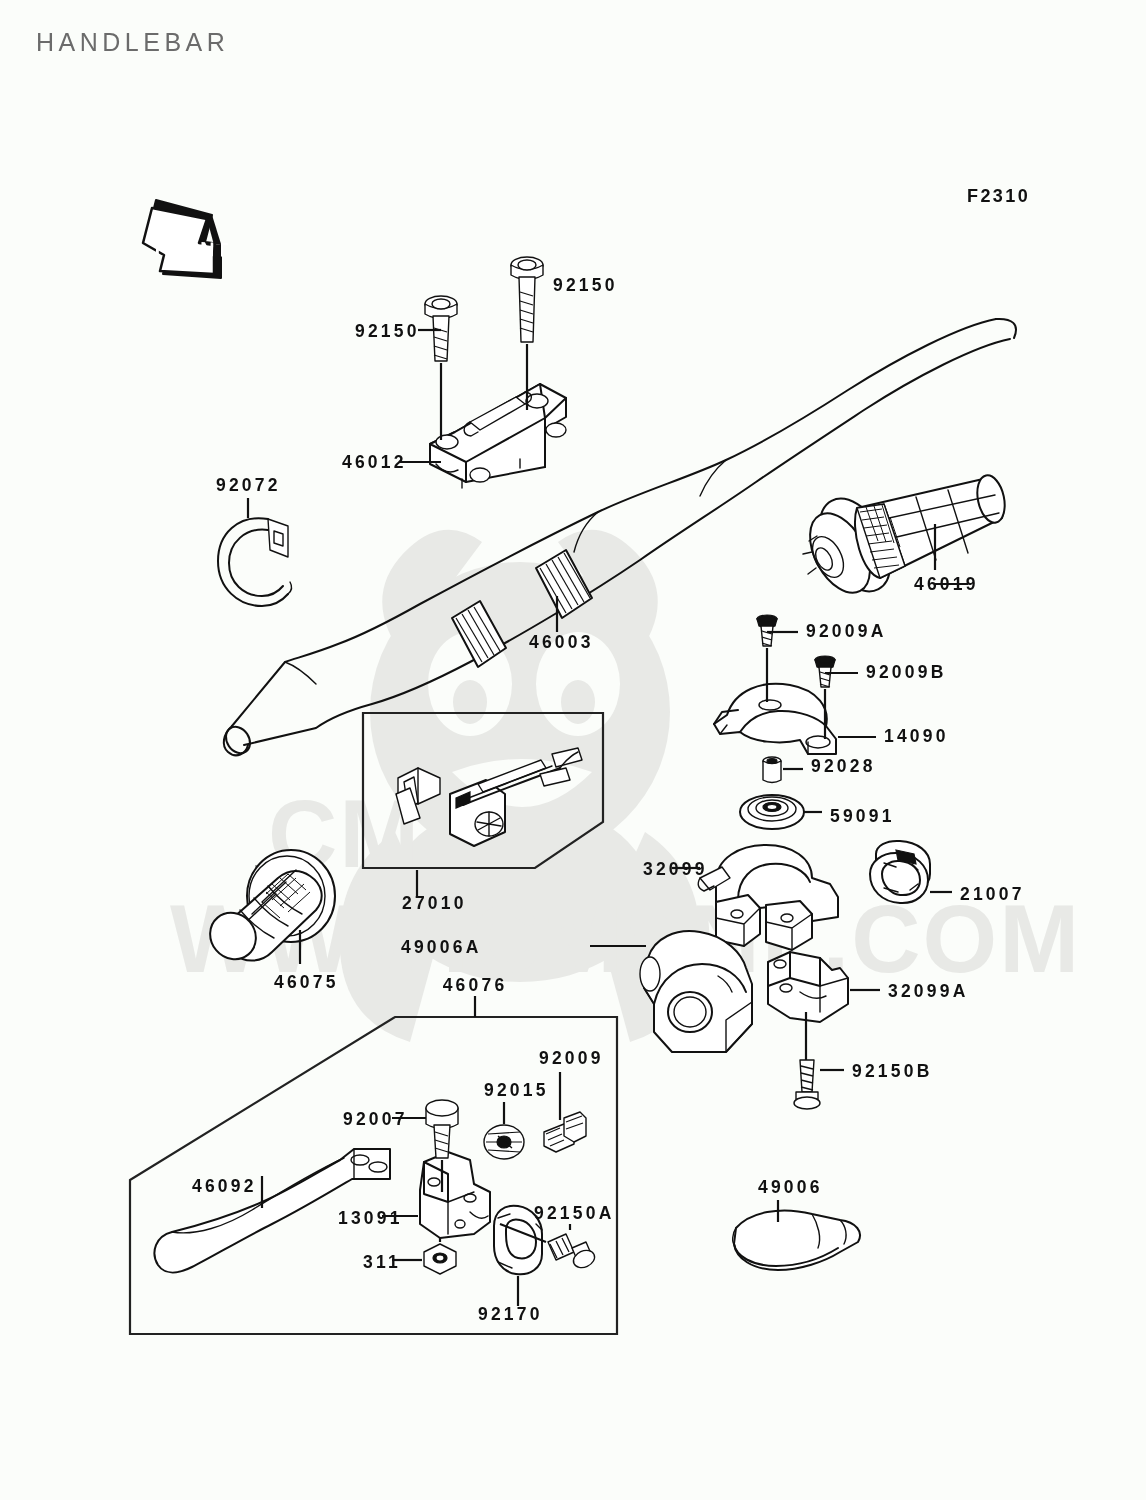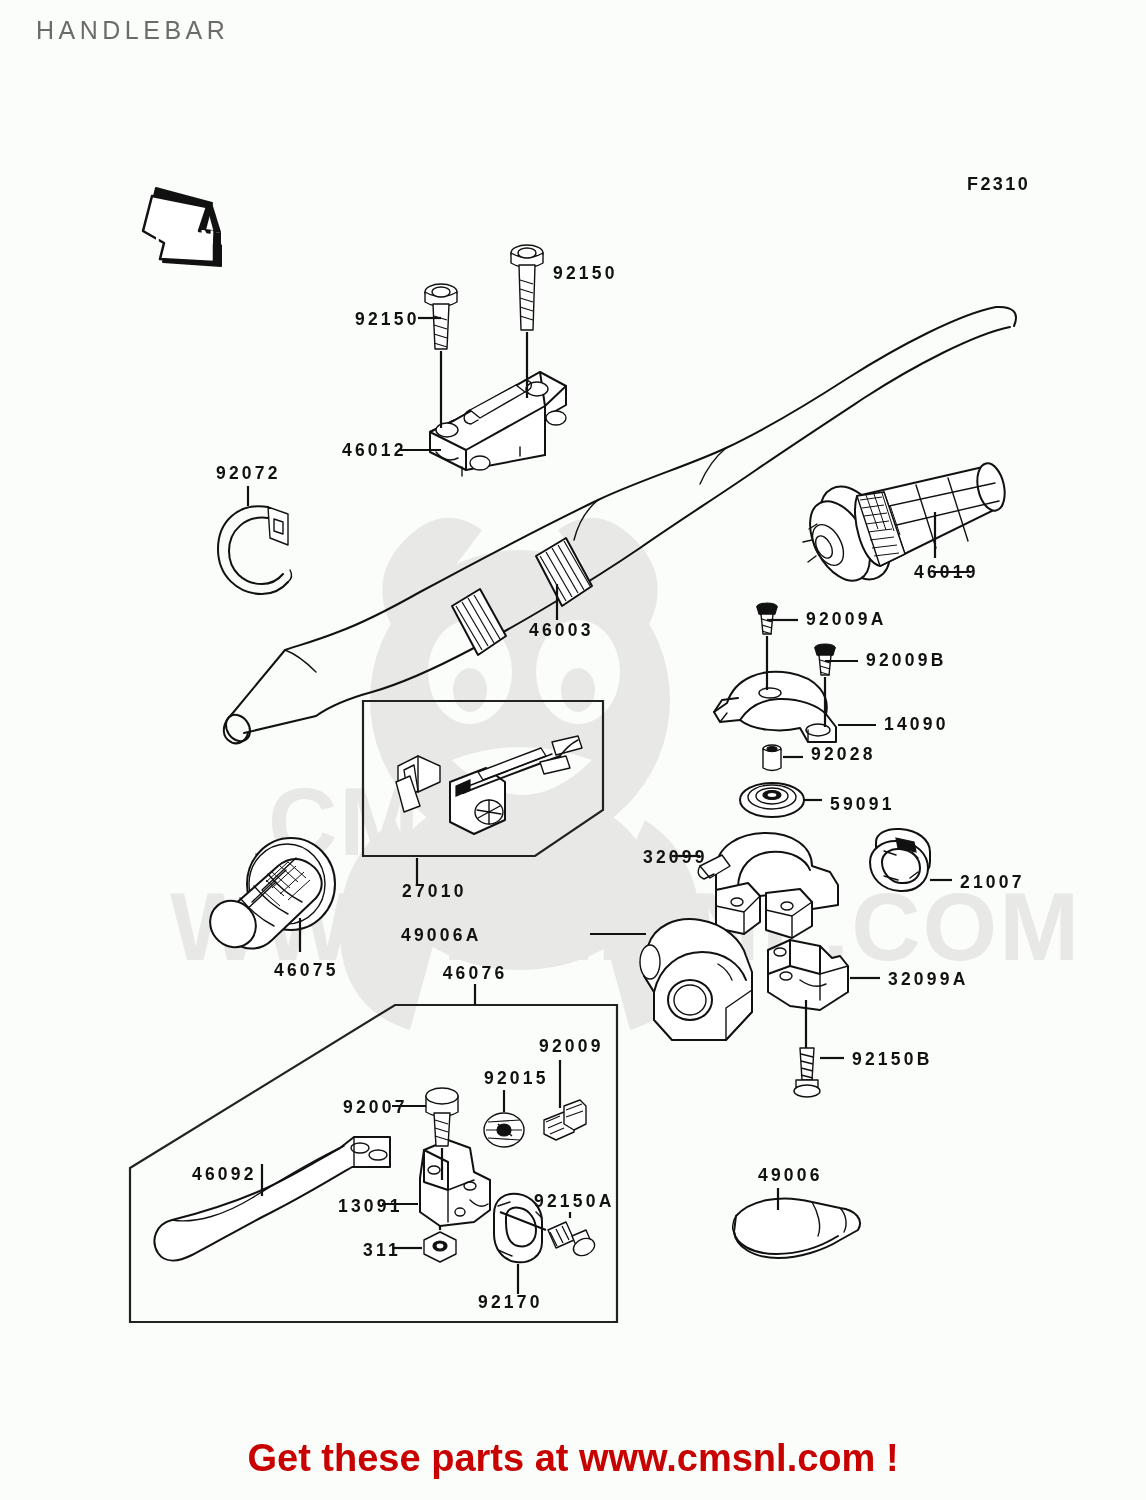--- a/index.html
+++ b/index.html
@@ -2,21 +2,21 @@
 <html><head>
 <meta charset="utf-8">
 <title>HANDLEBAR</title>
 <style>
   html,body{margin:0;padding:0;background:#fbfdfa;}
   body{
     width:1146px;height:1500px;position:relative;overflow:hidden;
     font-family:"Liberation Sans","DejaVu Sans",sans-serif;
     background:#fbfdfa;
   }
-  #page{position:absolute;inset:0;width:1146px;height:1116px;}
+  #page{position:absolute;inset:0;width:1146px;height:1116px;margin-top:12px;}
   .page-title{
     position:absolute;left:36px;top:16px;
     font-size:25px;letter-spacing:4.5px;color:#6b6b6b;font-weight:400;
     white-space:nowrap;
   }
   .fig-code{
     position:absolute;left:967px;top:174px;
     font-size:18px;letter-spacing:2.4px;color:#111;font-weight:700;
     white-space:nowrap;
   }
@@ -491,15 +491,14 @@
       <line class="lead" x1="248" y1="486" x2="248" y2="506"></line>
       <line class="lead" x1="968" y1="572" x2="935" y2="572"></line>
       <line class="lead" x1="876" y1="754" x2="876" y2="754"></line>
       <line class="lead" x1="882" y1="978" x2="882" y2="978"></line>
       <line class="lead" x1="400" y1="936" x2="400" y2="936"></line>
       <line class="lead" x1="322" y1="960" x2="322" y2="960"></line>
     </g>
 
   </svg>
 
-  <div class="footer-cta">Get these parts at www.cmsnl.com !</div>
 
 </div>
 
 </body></html>

